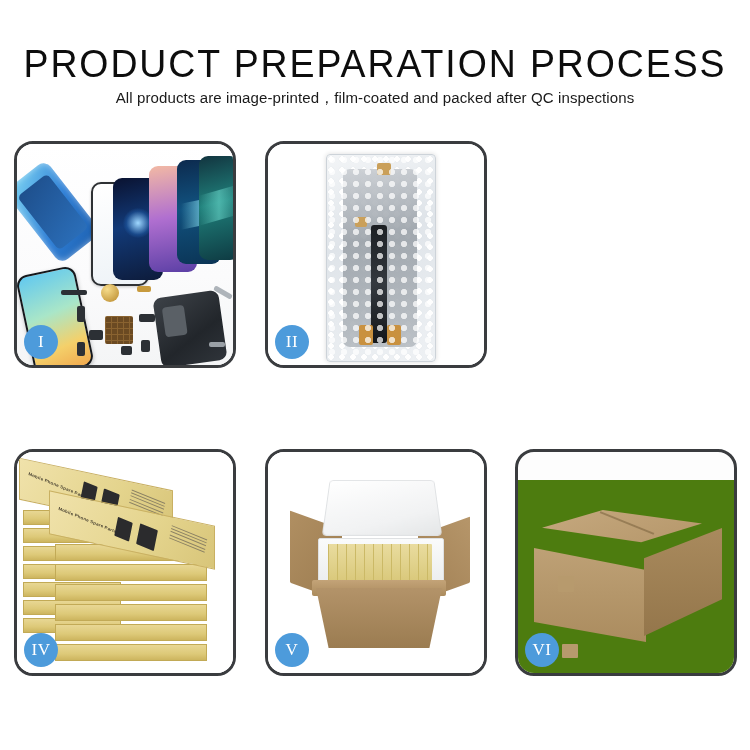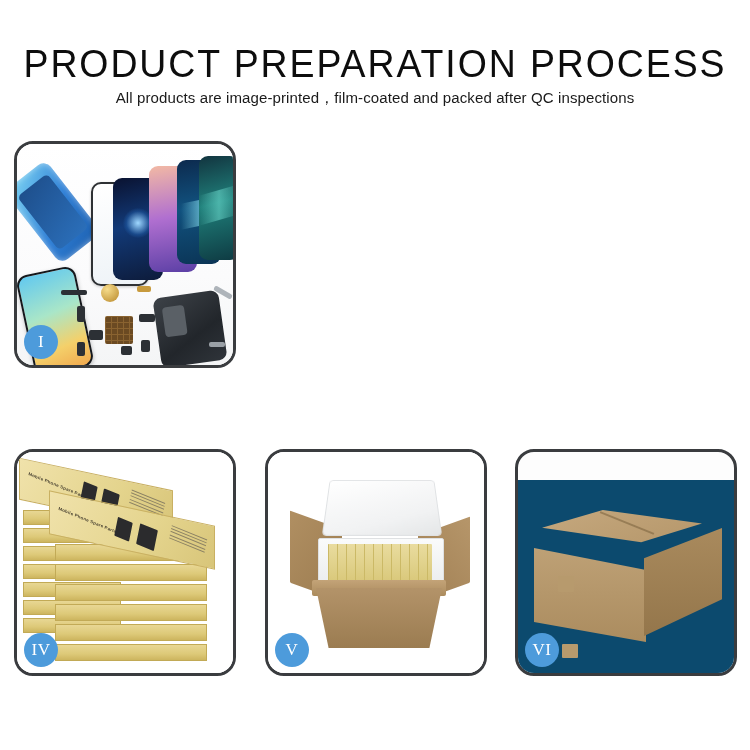--- a/index.html
+++ b/index.html
@@ -266,21 +266,21 @@
     background:linear-gradient(180deg,#e9dc9f,#d9c87a);
     border-radius:1px;
     overflow:hidden;
   }
   .ybars:before{
     content:"";position:absolute;inset:0;
     background:repeating-linear-gradient(90deg,#cbb966 0 1px,transparent 1px 9px);
   }
 
   
-  .p6 .stage{background:#0c4a6e;margin-top:28px;}
+  .p6 .stage{background:#4d7c0f;margin-top:28px;}
   .cbTop{
     position:absolute;left:24px;top:30px;width:160px;height:52px;
     background:linear-gradient(160deg,#c5a87e,#b29366);
     clip-path:polygon(38% 0,100% 26%,62% 62%,0 34%);
   }
   .cbFront{
     position:absolute;left:16px;top:62px;width:112px;height:100px;
     background:linear-gradient(180deg,#bfa277,#ab8c5f);
     clip-path:polygon(0 6%,100% 28%,100% 100%,0 80%);
   }
@@ -323,20 +323,32 @@
         <div class="chip" style="left:122px;top:170px;width:16px;height:8px;"></div>
         <div class="chip" style="left:104px;top:202px;width:11px;height:9px;"></div>
         <div class="chip" style="left:124px;top:196px;width:9px;height:12px;"></div>
         <div class="chip" style="left:60px;top:198px;width:8px;height:14px;"></div>
         <div class="chip" style="left:196px;top:146px;width:20px;height:5px;background:#aeb4ba;transform:rotate(30deg);"></div>
         <div class="chip" style="left:192px;top:198px;width:16px;height:5px;background:#9aa0a6;"></div>
         <div class="badge">I</div>
       </div>
     </div>
 
+    <div class="panel p2">
+      <div class="stage">
+        <div class="bag">
+          <div class="bagin"></div>
+          <div class="flexcbl"></div>
+          <div class="tape"></div>
+          <div class="tape2"></div>
+          <div class="bubblefoil"></div>
+        </div>
+        <div class="badge">II</div>
+      </div>
+    </div>
 
 
     <div class="panel p4">
       <div class="stage">
 
         <div class="bx" style="left:6px;top:58px;width:96px;height:13px;"></div>
         <div class="bx" style="left:6px;top:76px;width:96px;height:13px;"></div>
         <div class="bx" style="left:6px;top:94px;width:96px;height:13px;"></div>
         <div class="bx" style="left:6px;top:112px;width:96px;height:13px;"></div>
         <div class="bx" style="left:6px;top:130px;width:96px;height:13px;"></div>

